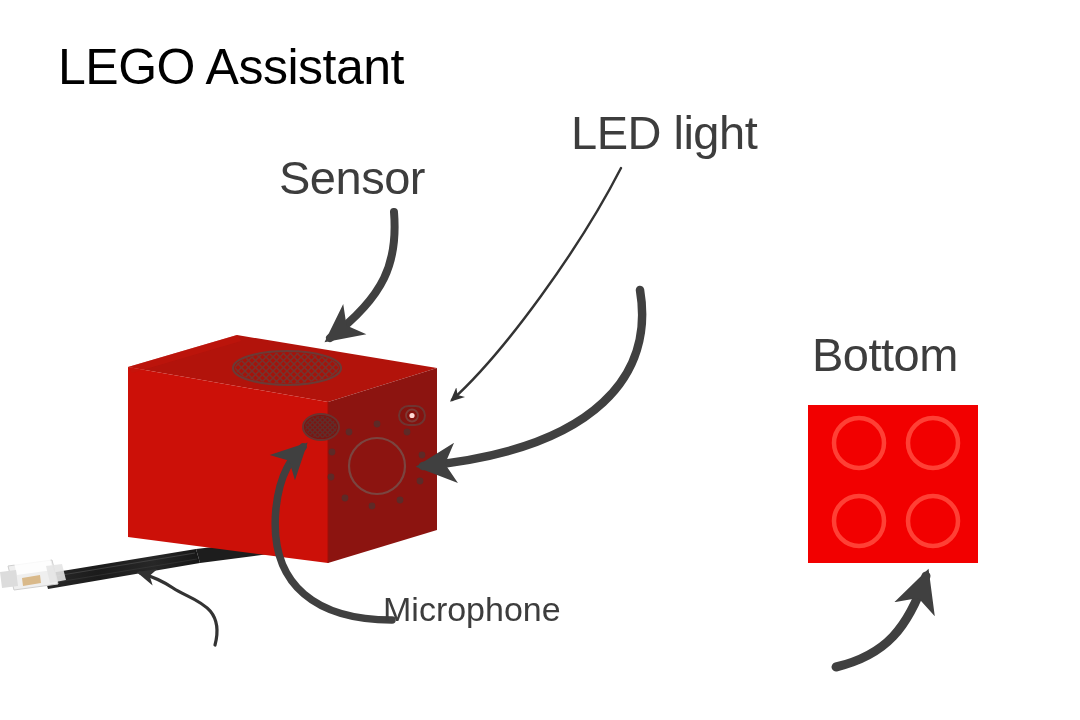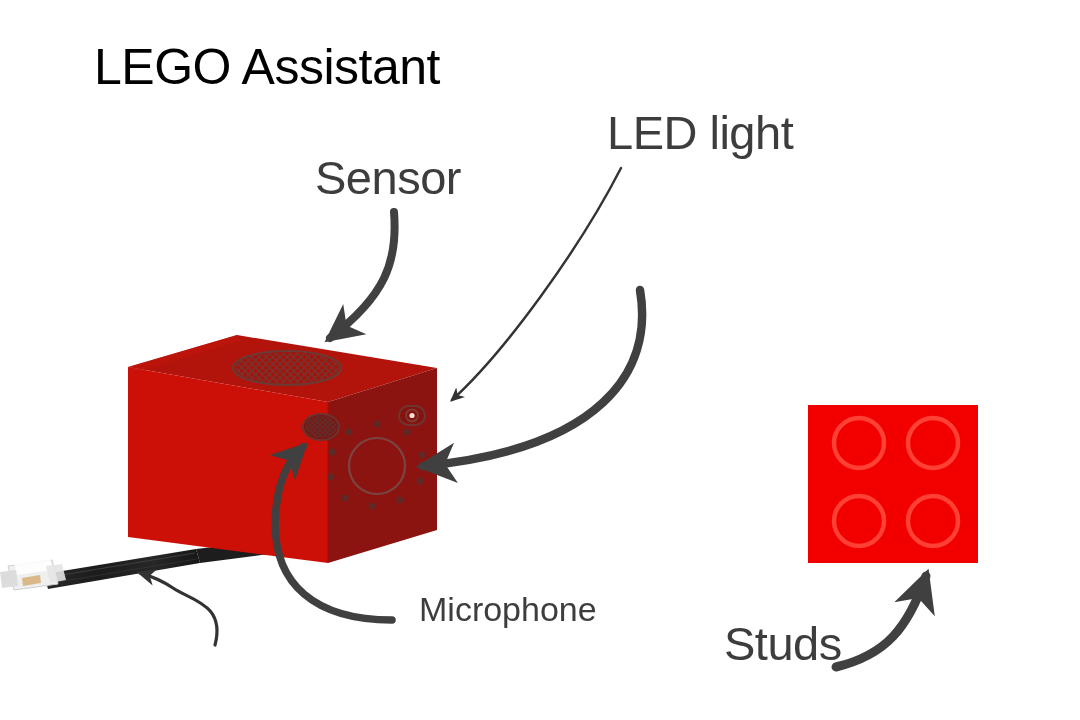--- a/index.html
+++ b/index.html
@@ -13,21 +13,20 @@
     height: 720px;
     background: #ffffff;
     overflow: hidden;
     font-family: "Liberation Sans", sans-serif;
   }
   .label {
     position: absolute;
     white-space: nowrap;
     line-height: 1;
     font-family: "Liberation Sans", sans-serif;
-    margin-left: 36px;
   }
   #title-label {
     left: 58px;
     top: 42px;
     font-size: 50px;
     color: #000000;
     letter-spacing: -0.5px;
   }
   #speaker-label {
     left: 279px;
@@ -207,19 +206,19 @@
     </g>
   </svg>
 
   <div class="label" id="title-label">LEGO Assistant</div>
 
   <div class="label" id="speaker-label">Sensor</div>
 
   <div class="label" id="led-label">LED light</div>
 
 
+  <div class="label" id="bottom-label">Bottom</div>
 
   <div class="label" id="microphone-label">Microphone</div>
 
 
-  <div class="label" id="studs-label">Studs</div>
 
 </div>
 
 </body></html>

